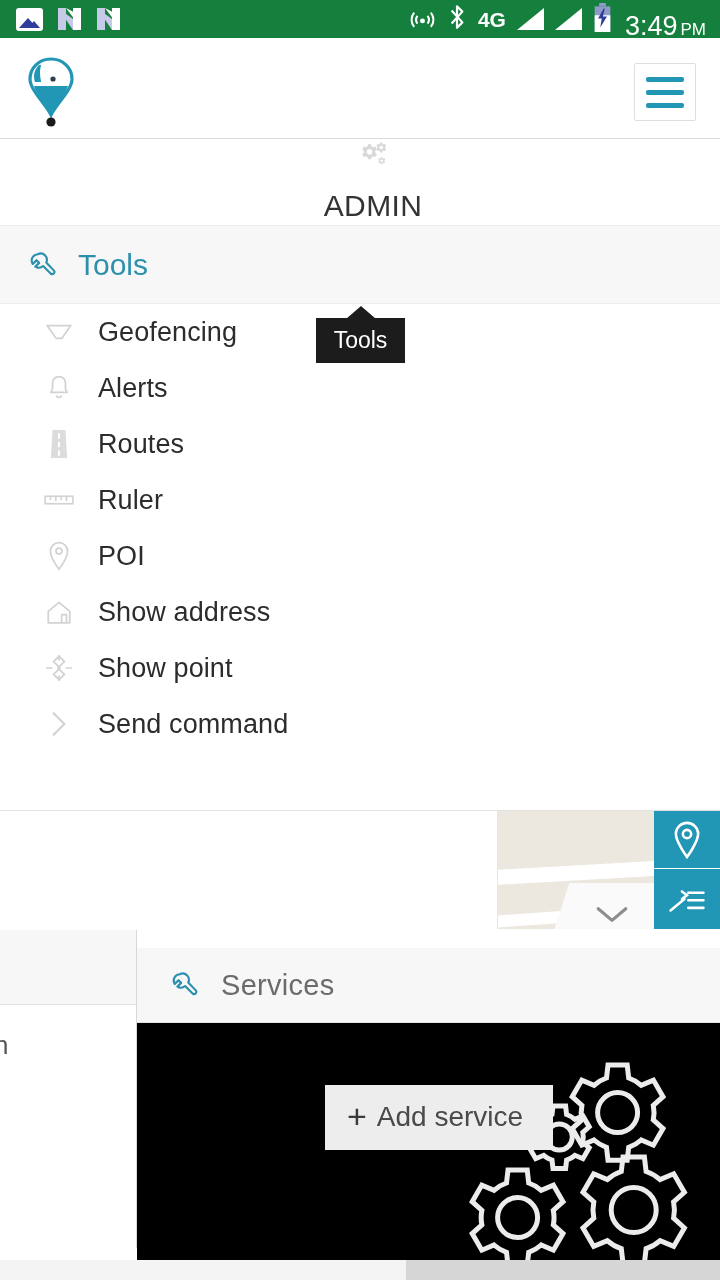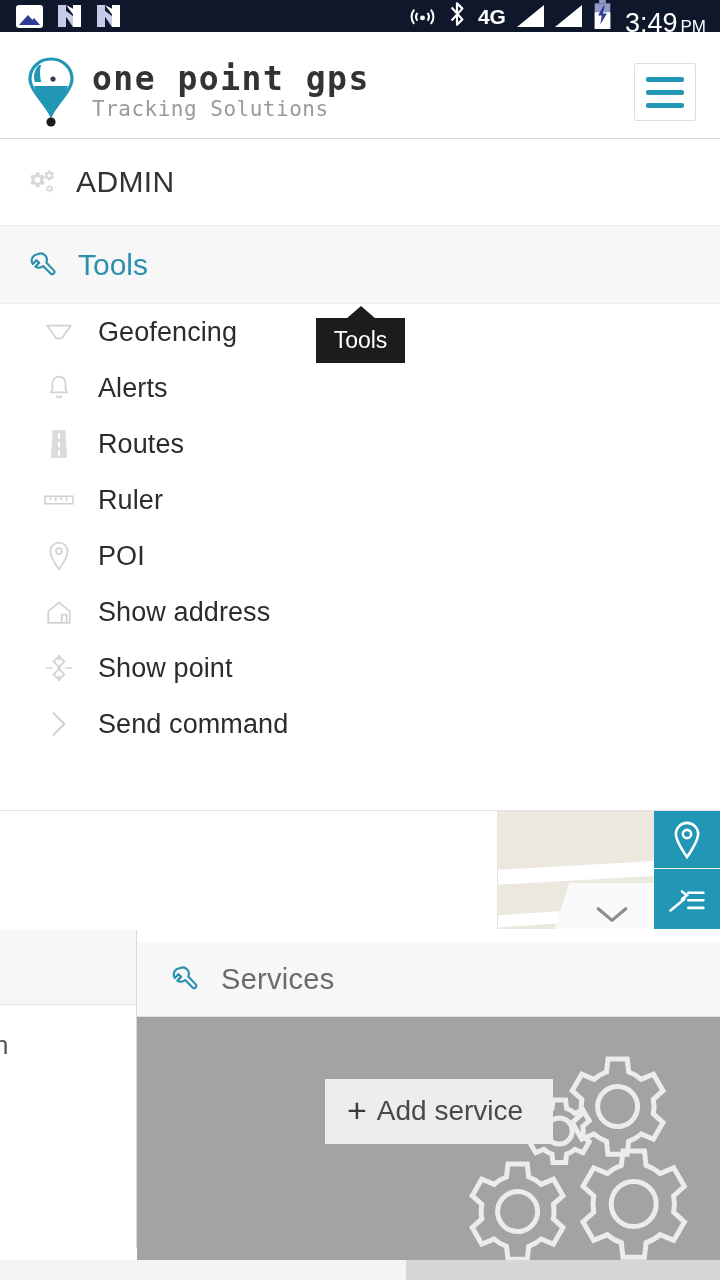--- a/index.html
+++ b/index.html
@@ -7,22 +7,22 @@
     width: 720px; height: 1280px;
     font-family: "Liberation Sans", sans-serif;
     background: #ffffff;
     overflow: hidden;
   }
   #app { position: relative; width: 720px; height: 1280px; }
 
   
   .statusbar {
     position: absolute; top: 0; left: 0;
-    width: 720px; height: 32px;
-    background: #0f172a;
+    width: 720px; height: 38px;
+    background: #15803d;
     display: flex; align-items: center;
     padding: 0 14px 0 16px;
     color: #ffffff;
   }
   .sb-left { display: flex; align-items: center; gap: 14px; }
   .sb-spacer { flex: 1; }
   .sb-right { display: flex; align-items: center; gap: 11px; }
   .icon-photo {
     width: 27px; height: 23px; background: #ffffff;
     border-radius: 3px; position: relative; overflow: hidden;
@@ -79,21 +79,21 @@
   }
   .ham-bar { width: 38px; height: 5px; background: #2196b5; border-radius: 2px; }
 
   
   .menu-panel {
     position: absolute; top: 139px; left: 0; width: 720px; height: 672px;
     background: #ffffff; border-bottom: 1px solid #e2e2e2;
   }
   .section-head {
     height: 86px; display: flex; align-items: center;
-    padding-left: 26px; gap: 20px;
+    padding-left: 26px; gap: 20px; flex-direction: column;
   }
   .section-head .lbl {
     font-size: 30px; color: #333333; letter-spacing: 0.4px;
   }
   .row-tools {
     height: 79px; background: #f7f7f7;
     border-top: 1px solid #ededed; border-bottom: 1px solid #ededed;
     display: flex; align-items: center; padding-left: 27px; gap: 21px;
     cursor: pointer;
   }
@@ -156,22 +156,22 @@
   .lower { position: absolute; top: 930px; left: 0; width: 720px; height: 350px; }
   .left-col {
     position: absolute; left: 0; top: 0; width: 137px; height: 318px;
     background: #ffffff; border-right: 1px solid #d8d8d8;
   }
   .left-col-head { height: 75px; background: #f7f7f7; border-bottom: 1px solid #e2e2e2; }
   .left-cut {
     position: absolute; left: -6px; top: 100px;
     font-size: 26px; color: #555555;
   }
-  .right-col { position: absolute; left: 137px; top: 12px; width: 583px; height: 318px;
-    background: #a3a3a3; overflow: hidden; }
+  .right-col { position: absolute; left: 137px; top: 18px; width: 583px; height: 318px;
+    background: #000000; overflow: hidden; }
   .svc-head {
     height: 75px; background: #f7f7f7; border-bottom: 1px solid #e2e2e2;
     display: flex; align-items: center; padding-left: 32px; gap: 22px;
   }
   .svc-head .lbl { font-size: 29px; color: #6b6b6b; letter-spacing: 0.3px; }
   .svc-body { position: relative; height: 243px; }
   .gears-bg { position: absolute; right: 0px; top: 30px; opacity: 1; }
   .add-btn {
     position: absolute; left: 188px; top: 62px;
     background: #ededed; padding: 16px 30px 17px 22px;
@@ -248,24 +248,20 @@
     <div class="logo-wrap">
       <span class="logo-mark">
         <svg width="58" height="72" viewBox="0 0 58 72">
           <path d="M29 3C17 3 8 12 8 23c0 11 15 24 21 36 6-12 21-25 21-36C50 12 41 3 29 3z" fill="#ffffff" stroke="#2196b5" stroke-width="3.2"></path>
           <path d="M12 30c3 11 13 19 17 29 4-10 14-18 17-29z" fill="#2196b5"></path>
           <path d="M17 9c-3 3-5 7-5 11 0 2 .3 4 .8 6h6.4C18.4 23 18 20 18 17c0-3 .4-6 1.2-8z" fill="#2196b5"></path>
           <rect x="20" y="8" width="3" height="17" fill="#ffffff"></rect>
           <circle cx="31" cy="23" r="2.6" fill="#2c3e50"></circle>
           <circle cx="29" cy="66" r="4.6" fill="#1b1b1b"></circle>
         </svg>
-      </span>
-      <span class="brand">
-        <span class="brand-top">one point gps</span>
-        <span class="brand-sub">Tracking Solutions</span>
       </span>
     </div>
     <div class="hamburger">
       <span class="ham-bar"></span>
       <span class="ham-bar"></span>
       <span class="ham-bar"></span>
     </div>
   </div>
 
   <div class="menu-panel">

